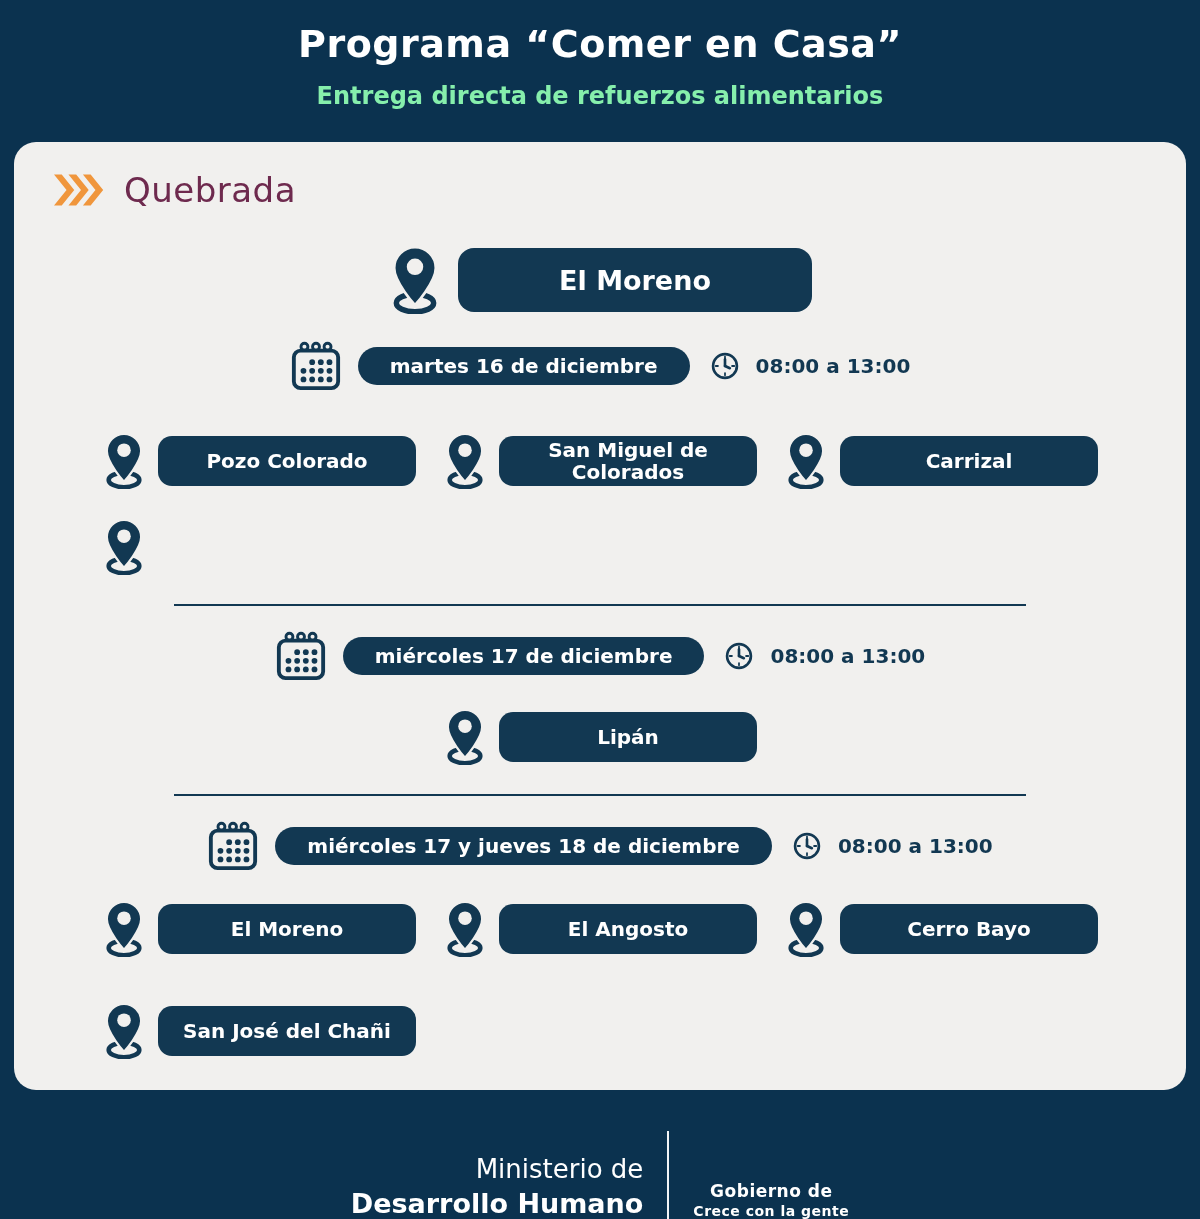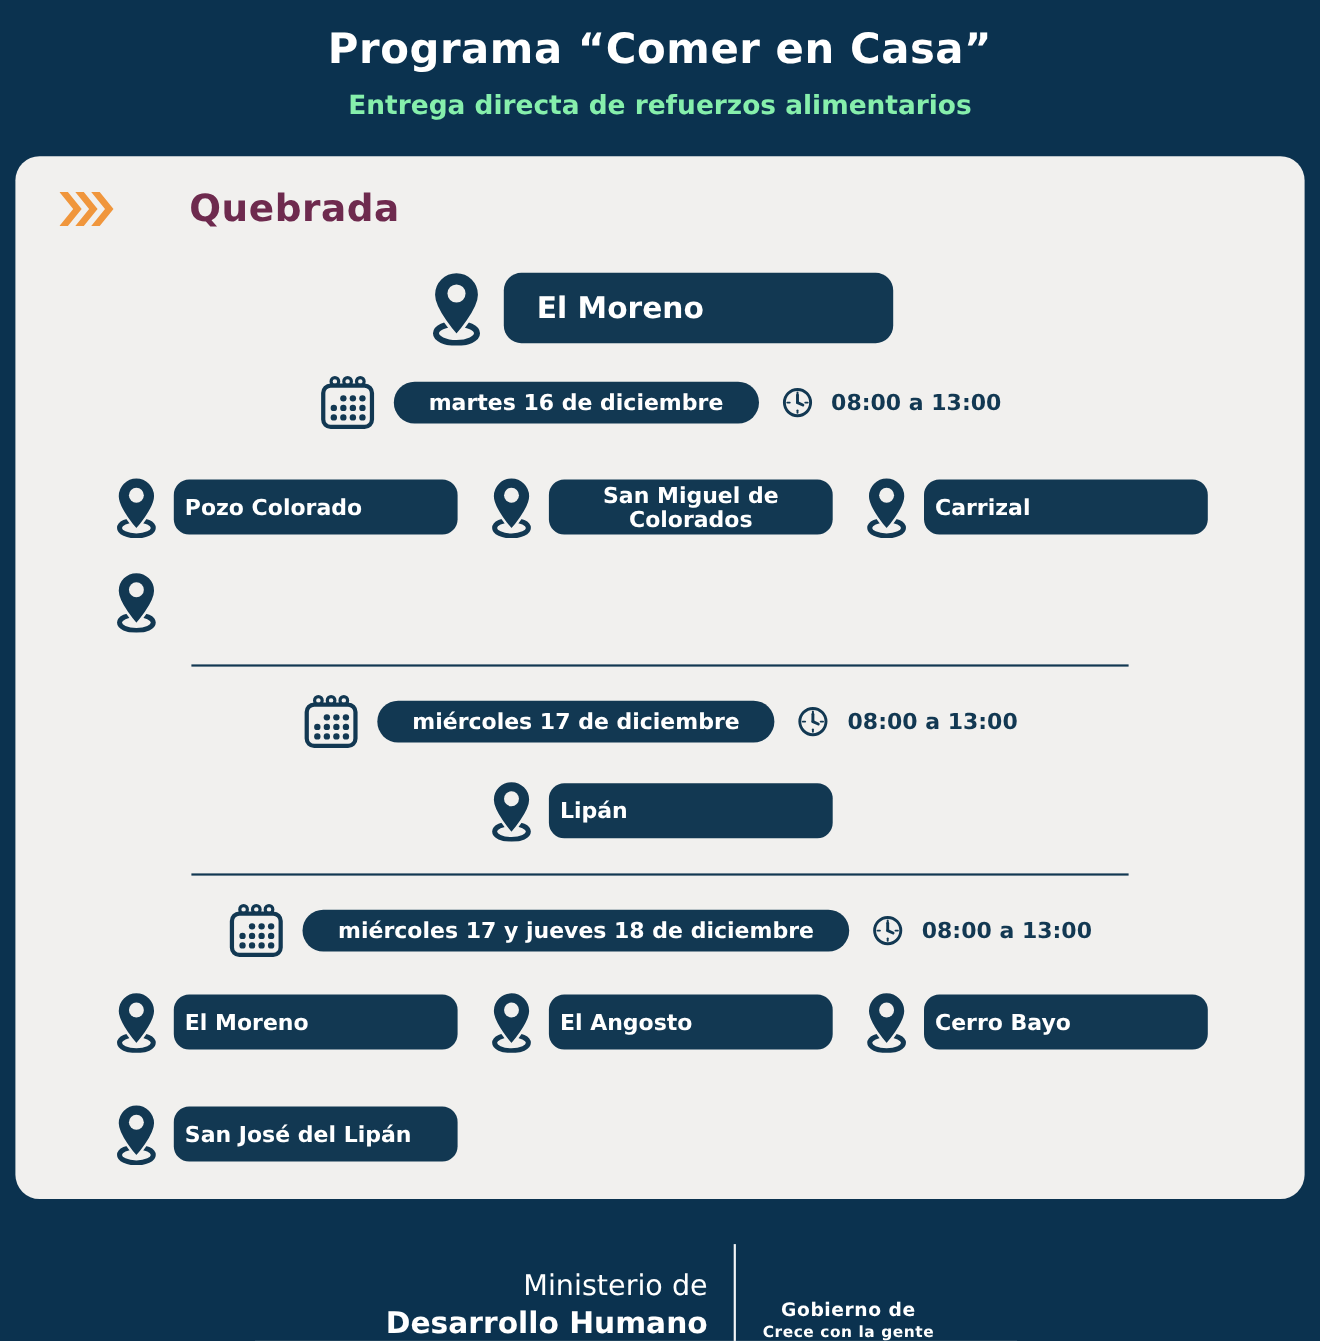--- a/index.html
+++ b/index.html
@@ -25,26 +25,26 @@
     margin: 0 14px; height: 948px; background: #f1f0ee;
     border-radius: 22px; padding-top: 28px; position: relative;
   }
 
   .section-header {
     display: flex; align-items: center; gap: 16px;
     padding-left: 40px; height: 40px;
   }
   .chevrons { width: 54px; height: 32px; flex: none; }
   .region-title {
-    color: #6e2a4e; font-size: 34px; font-weight: 700; letter-spacing: .5px; margin-left: 48px;
+    color: #6e2a4e; font-size: 34px; font-weight: 400; letter-spacing: .5px;
   }
 
   .pill {
     background: #123852; color: #ffffff; display: flex;
-    align-items: center; justify-content: flex-start; text-align: center;
+    align-items: center; justify-content: center; text-align: center;
   }
 
   
   .main-loc-row {
     margin-top: 36px; display: flex; align-items: center;
     justify-content: center; gap: 16px; height: 68px;
   }
   .main-pin { width: 54px; height: 68px; color: #123852; flex: none; }
   .main-pill {
     min-width: 354px; height: 64px; border-radius: 16px;
@@ -292,21 +292,21 @@
       </div>
     </div>
   </div>
 
   <div class="loc-grid g5">
     <div class="loc-item">
       <svg class="loc-pin" viewBox="0 0 48 62">
           <use href="#pin-sym"></use>
         </svg>
       <div class="pill loc-pill">
-        <span>San José del Lipán</span>
+        <span>San José del Chañi</span>
       </div>
     </div>
     <div></div>
       <div></div>
   </div>
 
 </main>
 
 <footer class="page-footer">
   <div class="ministry">

